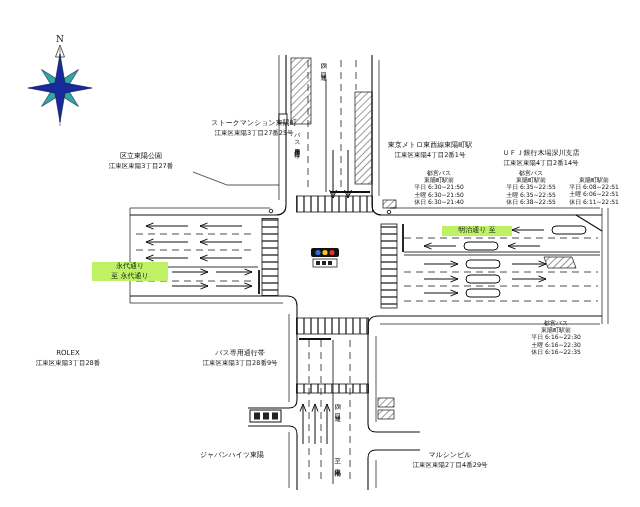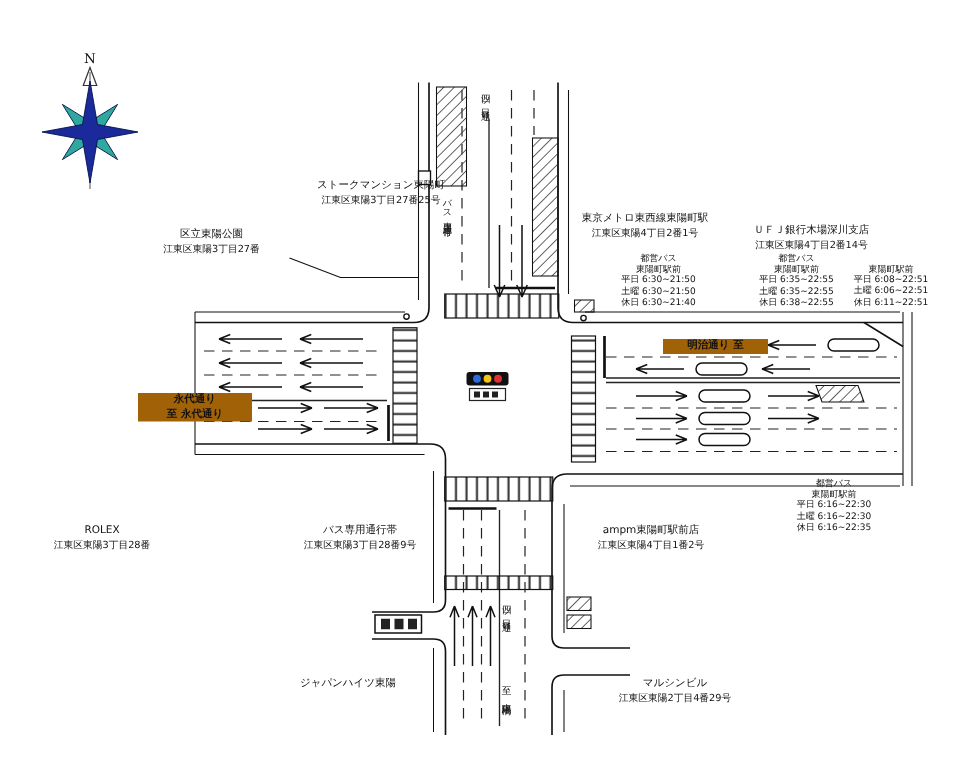--- a/index.html
+++ b/index.html
@@ -4,21 +4,21 @@
 <style>
   html,body{margin:0;padding:0;background:#fff;}
   #app{position:relative;width:640px;height:507px;background:#fff;overflow:hidden;
        font-family:"DejaVu Sans",sans-serif;}
   #map-svg{position:absolute;left:0;top:0;}
   .lbl{position:absolute;color:#111;text-align:center;white-space:nowrap;
        font:7px/9.5px "DejaVu Sans",sans-serif;}
   .lbl .addr{font-size:6.5px;}
   .sched{font:6px/7.2px "DejaVu Sans",sans-serif;}
   .sched div{white-space:nowrap;}
-  .road-lbl{background:#a16207;padding:0 1px;font-weight:bold;}
+  .road-lbl{background:#bef264;padding:0 1px;}
   .vlbl{position:absolute;writing-mode:vertical-rl;text-orientation:upright;
         font:6.5px/1.05 "DejaVu Sans",sans-serif;background:#fff;color:#111;
         letter-spacing:1px;padding:1px 0;}
 </style>
 </head>
 <body>
 
 <div id="app">
 
 <svg id="map-svg" width="640" height="507" viewBox="0 0 640 507">
@@ -161,24 +161,20 @@
 <div class="lbl" style="left:8px;top:349px;width:120px;">
   <div>ROLEX</div>
   <div class="addr">江東区東陽3丁目28番</div>
 </div>
 
 <div class="lbl" style="left:178px;top:349px;width:124px;">
   <div>バス専用通行帯</div>
   <div class="addr">江東区東陽3丁目28番9号</div>
 </div>
 
-<div class="lbl" style="left:372px;top:349px;width:124px;">
-  <div>ampm東陽町駅前店</div>
-  <div class="addr">江東区東陽4丁目1番2号</div>
-</div>
 
 <div class="lbl" style="left:156px;top:451px;width:152px;">
   <div>ジャパンハイツ東陽</div>
 </div>
 
 <div class="lbl" style="left:384px;top:451px;width:132px;">
   <div>マルシンビル</div>
   <div class="addr">江東区東陽2丁目4番29号</div>
 </div>
 

